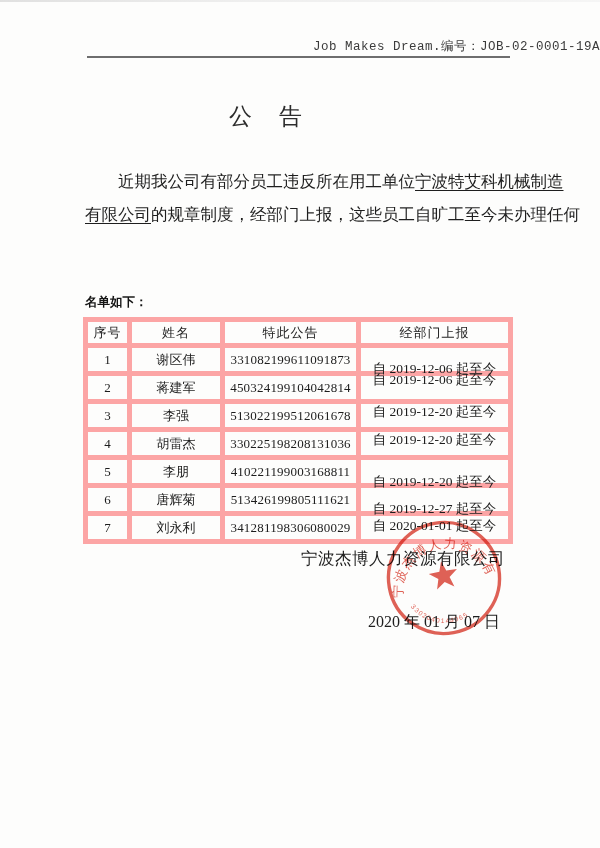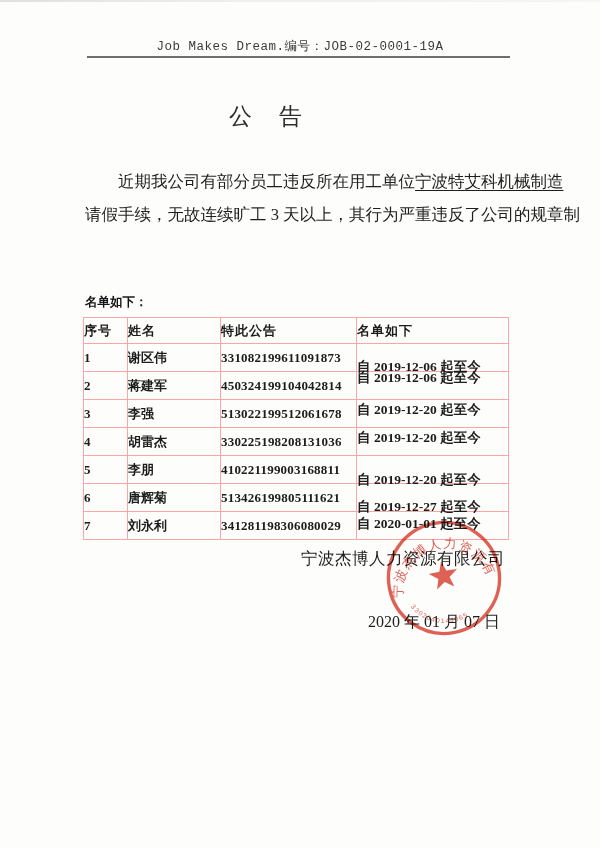--- a/index.html
+++ b/index.html
@@ -12,21 +12,21 @@
     overflow: hidden;
   }
   .scan-edge {
     position: absolute; top: 0; left: 0; width: 600px; height: 2px;
     background: linear-gradient(90deg, #c9c9c9, #e3e3e3 40%, #efefef);
     opacity: .55;
   }
   
   .letterhead {
     position: absolute; top: 38px; left: 0; width: 600px;
-    text-align: center;
+    text-align: right;
     font-family: "Liberation Mono", "DejaVu Sans Mono", monospace;
     font-size: 12.5px; color: #3b3b3b; letter-spacing: .5px;
   }
   .letterhead-rule {
     position: absolute; top: 56px; left: 87px; width: 423px; height: 2px;
     background: #6e6e6e;
   }
   
   .doc-title {
     position: absolute; top: 101px; left: 0; width: 533px;
@@ -55,24 +55,24 @@
   }
   
   .roster {
     position: absolute; top: 317px; left: 83px;
     width: 425px;
     border-collapse: collapse;
     table-layout: fixed;
     font-size: 13px; color: #1c1c1c;
   }
   .roster th, .roster td {
-    border: 1px solid #fca5a5;
-    text-align: left;
+    border: 5px solid #fca5a5;
+    text-align: center;
     vertical-align: middle;
-    font-weight: bold;
+    font-weight: normal;
     overflow: visible;
   }
   .roster th { height: 26px; font-size: 13px; letter-spacing: 1px; }
   .roster td { height: 28px; }
   .col-no   { width: 44px; }
   .col-name { width: 93px; }
   .col-id   { width: 136px; }
   .col-time { width: 152px; }
   .cell-id { font-size: 13px; letter-spacing: .2px; }
   .cell-period { font-size: 13.5px; }
@@ -108,38 +108,38 @@
 
 <div class="scan-edge"></div>
 
 <div class="letterhead">Job Makes Dream.编号：JOB-02-0001-19A</div>
 <div class="letterhead-rule"></div>
 
 <div class="doc-title">公　告</div>
 
 <div class="body-text">
   <div class="body-line first"><span>近期我公司有部分员工违反所在用工单位</span><u>宁波特艾科机械制造</u></div>
-  <div class="body-line">请假手续，无故连续旷工 3 天以上，其行为严重违反了公司的规章制</div>
+  <div class="body-line"><u>有限公司</u><span>的规章制度，经部门上报，这些员工自旷工至今未办理任何</span></div>
 </div>
 
 <div class="list-label">名单如下：</div>
 
 <table class="roster">
   <colgroup>
     <col class="col-no">
       <col class="col-name">
       <col class="col-id">
       <col class="col-time">
   </colgroup>
   <thead>
     <tr>
       <th>序号</th>
       <th>姓名</th>
       <th>特此公告</th>
-      <th>名单如下</th>
+      <th>经部门上报</th>
     </tr>
   </thead>
   <tbody>
     <tr class="row-1">
       <td>1</td>
       <td>谢区伟</td>
       <td class="cell-id">331082199611091873</td>
       <td class="cell-period"><span class="period-text">自 2019-12-06 起至今</span></td>
     </tr>
     <tr class="row-2">

